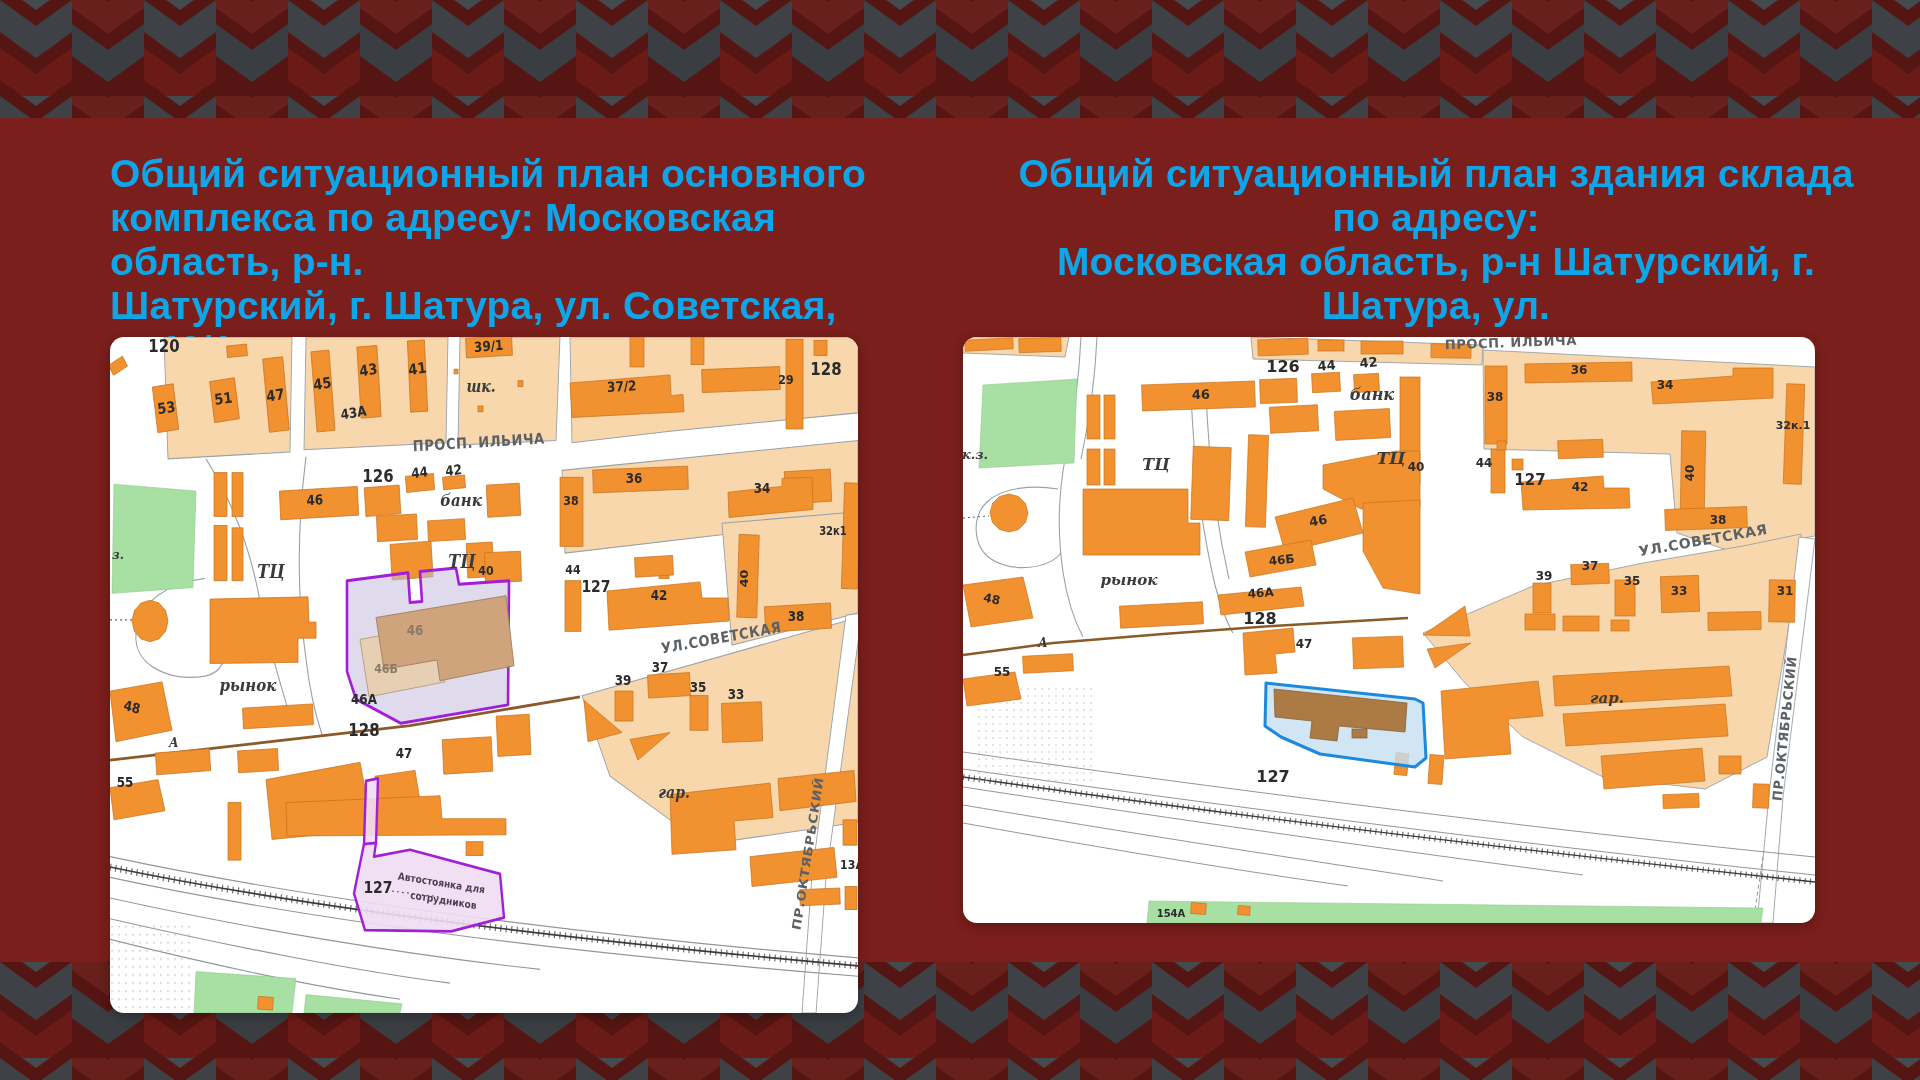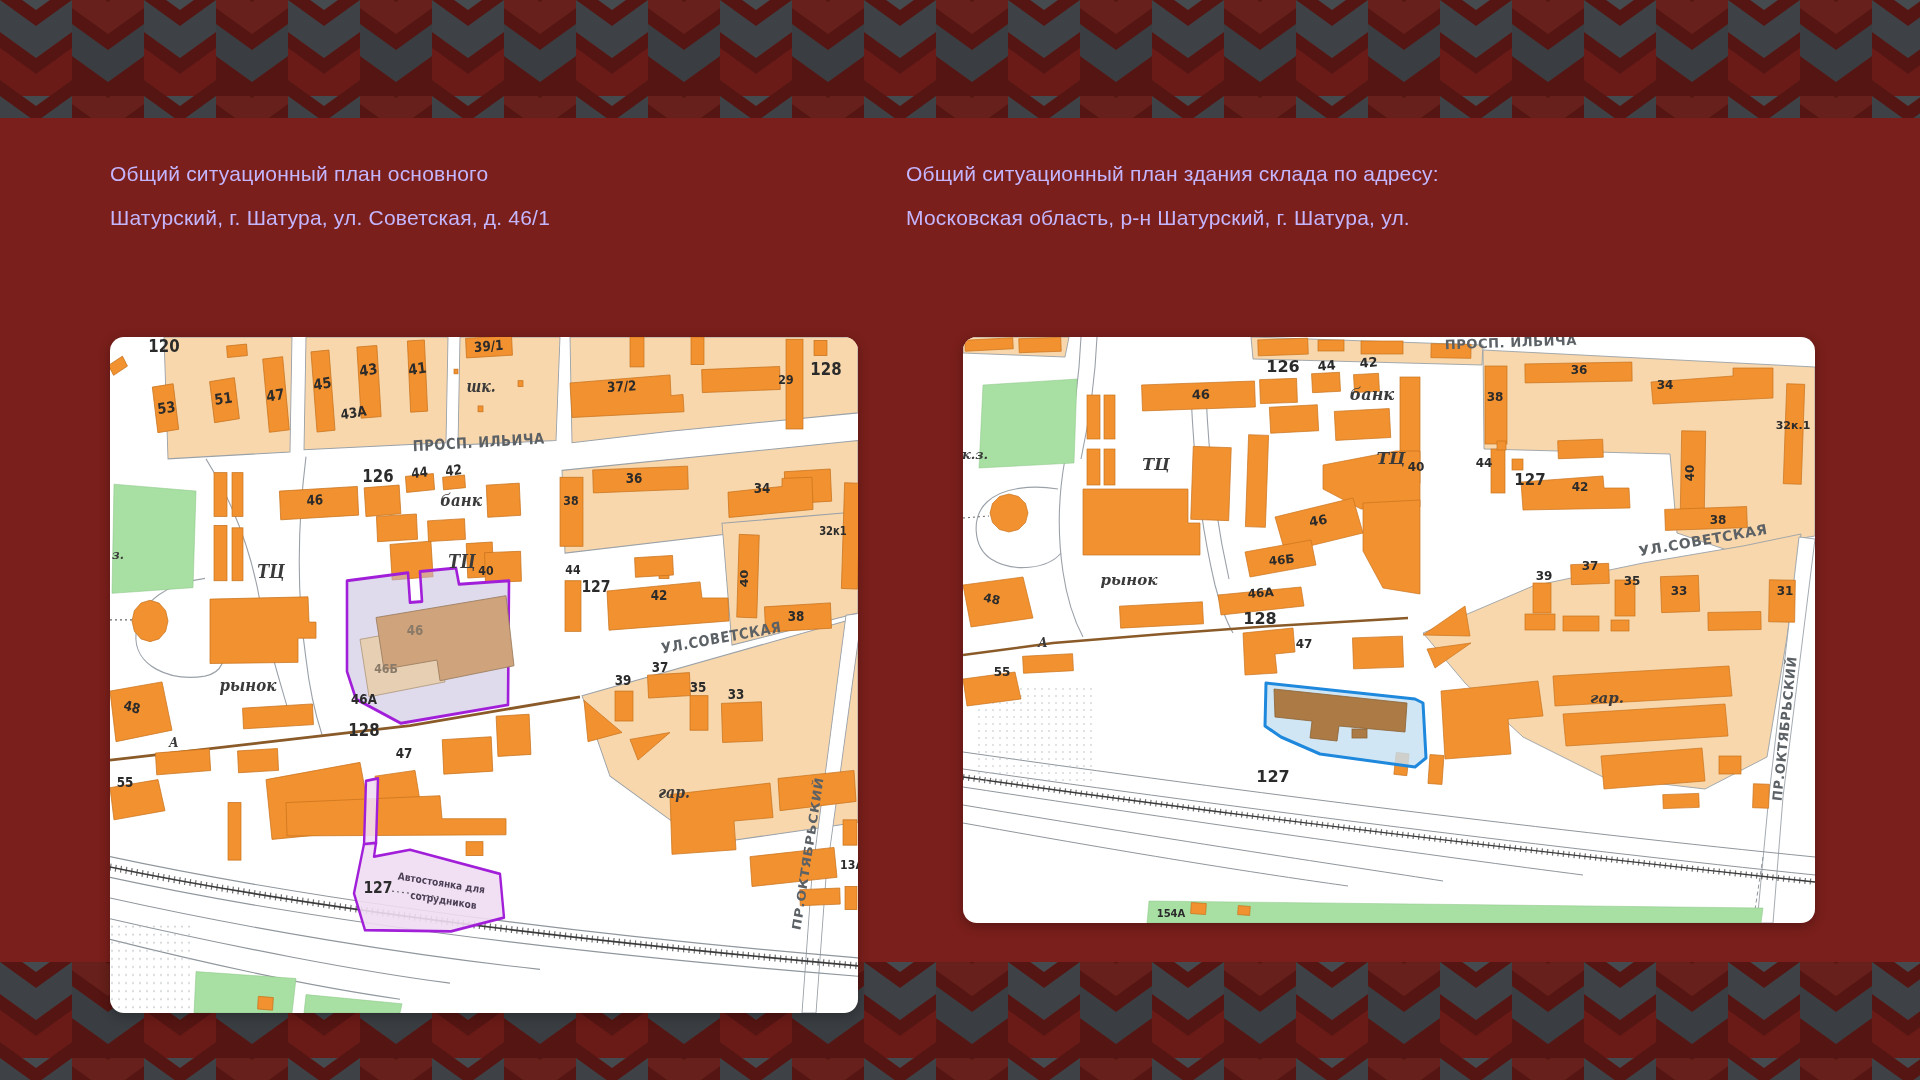--- a/index.html
+++ b/index.html
@@ -5,25 +5,25 @@
   html,body{margin:0;padding:0;}
   body{
     width:1920px;height:1080px;position:relative;overflow:hidden;
     background:#7A1F1B;
     font-family:"Liberation Sans",sans-serif;
   }
   .band{position:absolute;left:0;width:1920px;height:118px;}
   .band.top{top:0;}
   .band.bottom{bottom:0;}
   .panel-title{
-    position:absolute;top:152px;color:#c4b5fd;
-    font-weight:400;font-size:21px;line-height:44px;letter-spacing:.2px;
+    position:absolute;top:152px;color:#0ea5e9;
+    font-weight:700;font-size:39px;line-height:44px;letter-spacing:.2px;
   }
   #title-left{left:110px;width:760px;}
-  #title-right{left:906px;width:870px;}
+  #title-right{left:1001px;width:870px;text-align:center;}
   .map-card{
     position:absolute;top:337px;background:#FFFFFF;border-radius:14px;overflow:hidden;
     box-shadow:0 3px 12px rgba(0,0,0,.28);
   }
   #map-left{left:110px;width:748px;height:676px;}
   #map-right{left:963px;width:852px;height:586px;}
   svg.map{display:block;width:100%;height:100%;}
   .pale{fill:#F8D7AC;stroke:#9AA1A8;stroke-width:.9;}
   .bld{fill:#F2912F;stroke:#C8741F;stroke-width:.7;}
   .grn{fill:#A7E0A2;stroke:#8CC487;stroke-width:.5;}
@@ -76,20 +76,21 @@
         <path d="M72,-24 L108,2 L144,-24 L144,8 L108,34 L72,8 Z" fill="#67201B"></path>
         <path d="M0,-48 L36,-22 L72,-48 L72,-16 L36,10 L0,-16 Z" fill="#454A4E"></path>
       </pattern>
     </defs>
     <rect width="1920" height="118" fill="url(#chevB)"></rect>
   </svg>
 </div>
 
 <div class="panel-title" id="title-left">
   <div>Общий ситуационный план основного</div>
+  <div>комплекса по адресу: Московская область, р-н.</div>
   <div>Шатурский, г. Шатура, ул. Советская, д. 46/1</div>
 </div>
 
 <div class="panel-title" id="title-right">
   <div>Общий ситуационный план здания склада по адресу:</div>
   <div>Московская область, р-н Шатурский, г. Шатура, ул.</div>
 </div>
 
 <div class="map-card" id="map-left">
 <svg class="map" viewBox="0 0 748 588" preserveAspectRatio="none">

